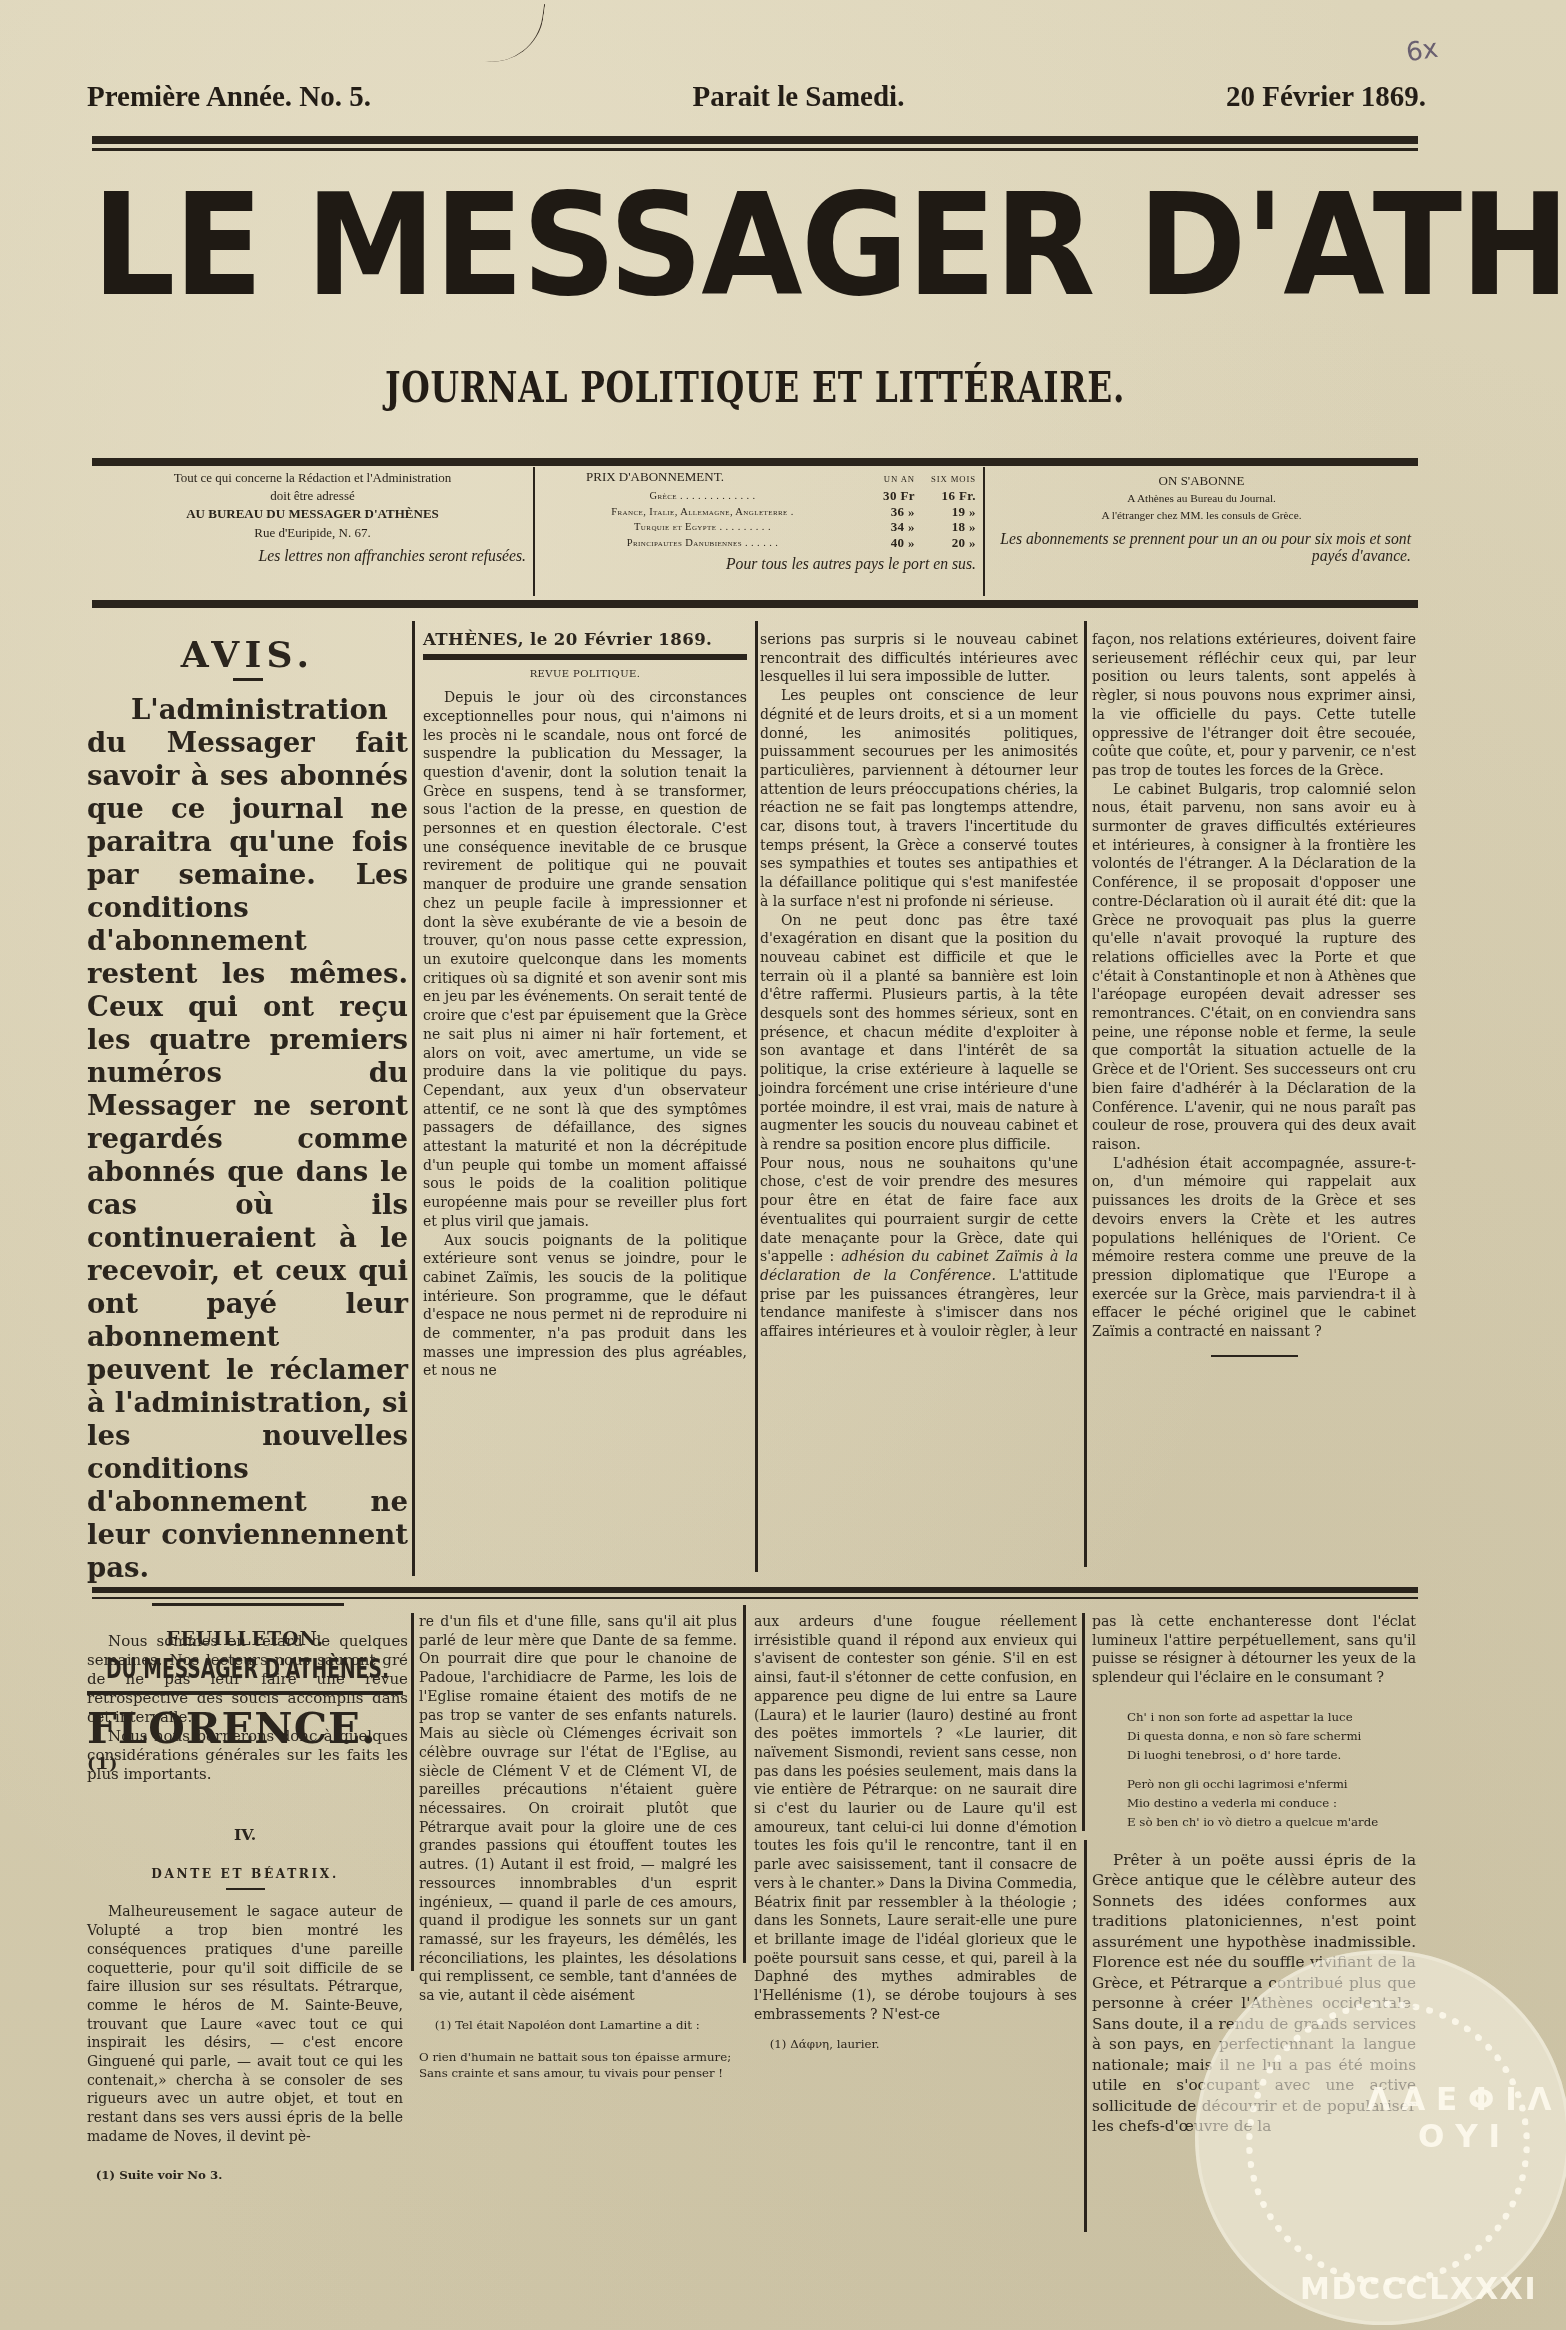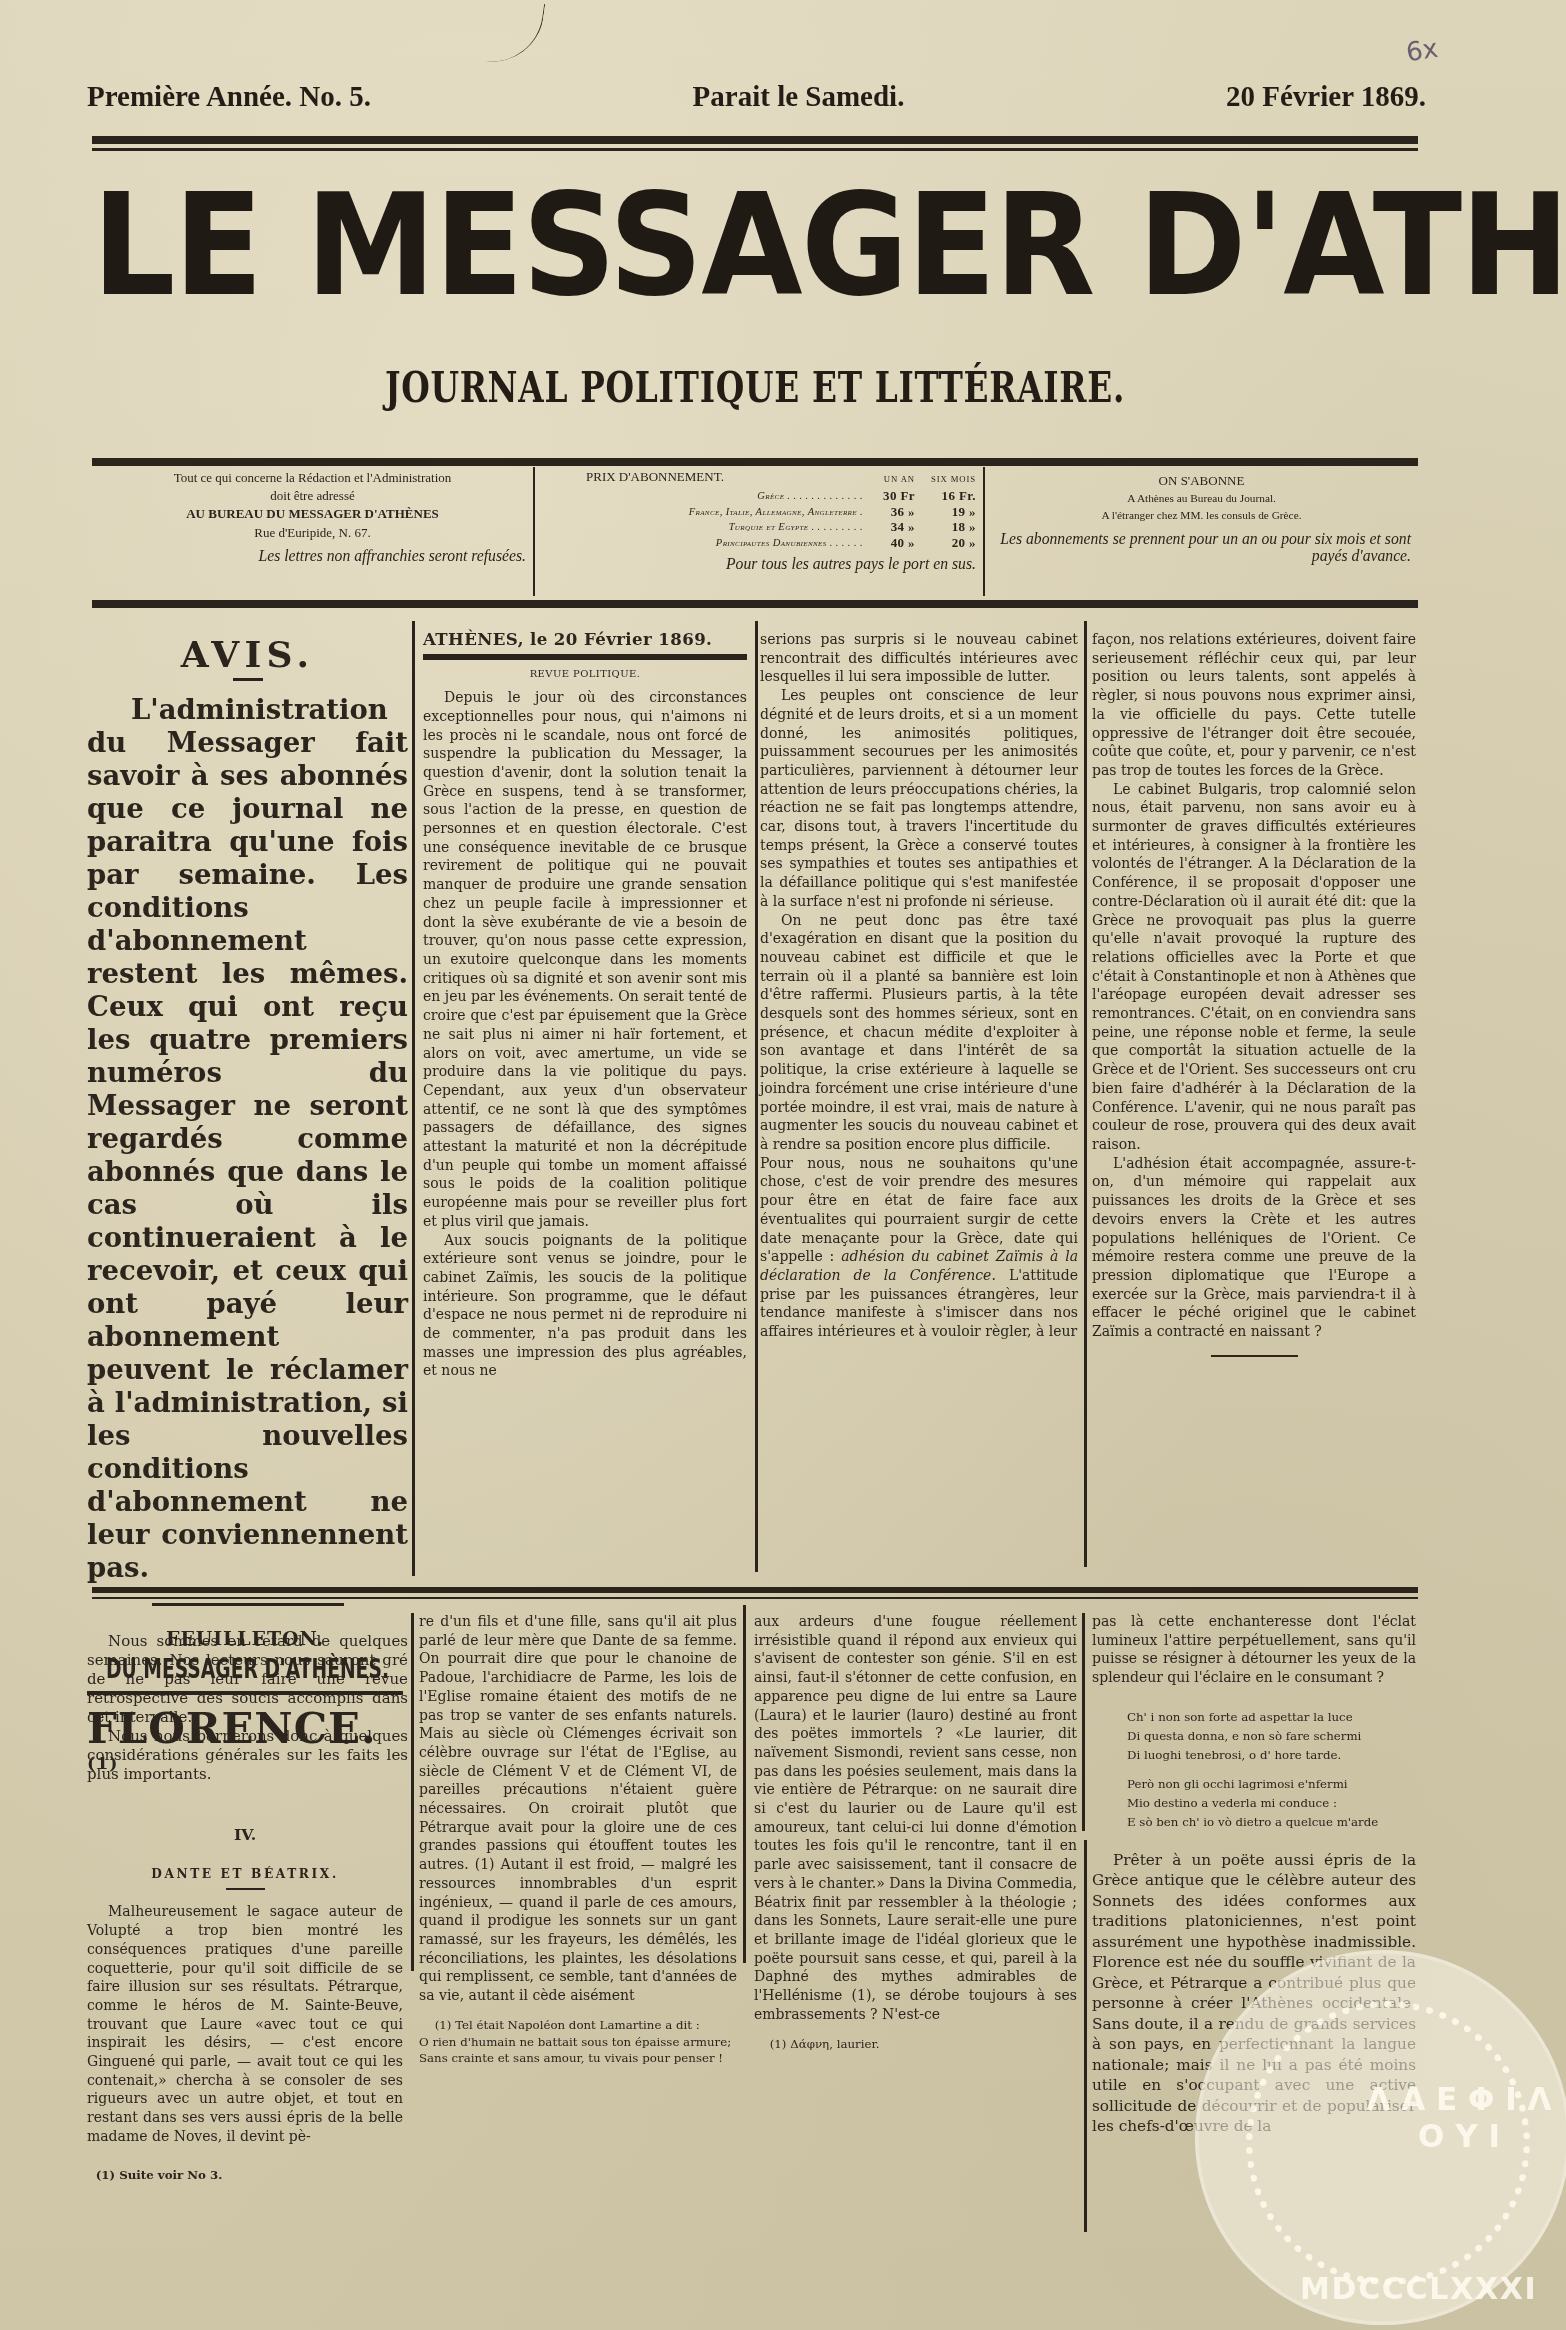--- a/index.html
+++ b/index.html
@@ -36,21 +36,21 @@
 
   .info-box { position:absolute; top:467px; left:92px; width:1326px; height:129px; display:flex; }
   .info-col { box-sizing:border-box; padding:1.7px 7px; text-align:center; font-family:"Liberation Serif",serif; color:#2a241c; }
   .info-col.c1 { width:443px; border-right:2.6px double #2a241c; font-size:13px; line-height:18.3px; }
   .info-col.c2 { width:450px; border-right:2.6px double #2a241c; font-size:12.2px; line-height:15.7px; }
   .info-col.c3 { width:433px; font-size:13px; line-height:17.4px; }
   .info-col .it { font-style:italic; font-size:15.7px; margin-top:5.2px;text-align:right; }
   .price-head { display:flex; justify-content:space-between; font-size:13px; }
   .price-head .h2 { font-size:8.7px; letter-spacing:0.9px; }
   .price-row { display:flex; font-variant:small-caps; font-size:10.5px; letter-spacing:0.4px; }
-  .price-row .cn { flex:1; text-align:right; overflow:hidden; white-space:nowrap;font-style:italic; }
+  .price-row .cn { flex:1; text-align:center; overflow:hidden; white-space:nowrap; }
   .price-row .v { width:52px; text-align:right; font-variant:normal; font-size:13px; font-weight:bold; }
 
   .col { position:absolute; box-sizing:border-box; font-family:"DejaVu Serif",serif; color:#2b251d; text-align:justify; }
   .vline { position:absolute; width:2.6px; background:#2a241c; }
 
   .avis-title { text-align:center; font-weight:bold; font-size:36px; letter-spacing:5.2px; margin:8.7px 0 3.5px; }
   .short-rule { width:30px; height:2.6px; background:#2a241c; margin:3.5px auto 12.2px; }
   .avis-body { font-weight:bold; font-size:27.5px; line-height:33px; text-indent:44px; }
   .mid-rule { width:192px; height:2.6px; background:#2a241c; margin:19px auto 26px; }
   .body-p { font-size:14px; line-height:18.7px; text-indent:21px; margin:0; }
@@ -203,21 +203,21 @@
   <div class="roman">IV.</div>
   <div class="chapter">DANTE ET BÉATRIX.</div>
   <div class="short-rule" style="width:39px;"></div>
   <p class="body-p">Malheureusement le sagace auteur de Volupté a trop bien montré les conséquences pratiques d'une pareille coquetterie, pour qu'il soit difficile de se faire illusion sur ses résultats. Pétrarque, comme le héros de M. Sainte-Beuve, trouvant que Laure «avec tout ce qui inspirait les désirs, — c'est encore Ginguené qui parle, — avait tout ce qui les contenait,» chercha à se consoler de ses rigueurs avec un autre objet, et tout en restant dans ses vers aussi épris de la belle madame de Noves, il devint pè-</p>
   <div class="footnote" style="margin-top:21px;padding-left:8.7px;font-weight:bold;">(1) Suite voir No 3.</div>
 </div>
 
 <div class="col" style="left:419px; top:1612px; width:318px;">
   <p class="body-p noind">re d'un fils et d'une fille, sans qu'il ait plus parlé de leur mère que Dante de sa femme. On pourrait dire que pour le chanoine de Padoue, l'archidiacre de Parme, les lois de l'Eglise romaine étaient des motifs de ne pas trop se vanter de ses enfants naturels. Mais au siècle où Clémenges écrivait son célèbre ouvrage sur l'état de l'Eglise, au siècle de Clément V et de Clément VI, de pareilles précautions n'étaient guère nécessaires. On croirait plutôt que Pétrarque avait pour la gloire une de ces grandes passions qui étouffent toutes les autres. (1) Autant il est froid, — malgré les ressources innombrables d'un esprit ingénieux, — quand il parle de ces amours, quand il prodigue les sonnets sur un gant ramassé, sur les frayeurs, les démêlés, les réconciliations, les plaintes, les désolations qui remplissent, ce semble, tant d'années de sa vie, autant il cède aisément</p>
   <div class="footnote" style="text-indent:15.7px;">(1) Tel était Napoléon dont Lamartine a dit :</div>
-  <div class="footnote" style="margin-top:0;">O rien d'humain ne battait sous ton épaisse armure;</div>
+  <div class="footnote" style="margin-top:15px;">O rien d'humain ne battait sous ton épaisse armure;</div>
   <div class="footnote" style="margin-top:0;">Sans crainte et sans amour, tu vivais pour penser !</div>
 </div>
 
 <div class="col" style="left:754px; top:1612px; width:323px;">
   <p class="body-p noind">aux ardeurs d'une fougue réellement irrésistible quand il répond aux envieux qui s'avisent de contester son génie. S'il en est ainsi, faut-il s'étonner de cette confusion, en apparence peu digne de lui entre sa Laure (Laura) et le laurier (lauro) destiné au front des poëtes immortels ? «Le laurier, dit naïvement Sismondi, revient sans cesse, non pas dans les poésies seulement, mais dans la vie entière de Pétrarque: on ne saurait dire si c'est du laurier ou de Laure qu'il est amoureux, tant celui-ci lui donne d'émotion toutes les fois qu'il le rencontre, tant il en parle avec saisissement, tant il consacre de vers à le chanter.» Dans la Divina Commedia, Béatrix finit par ressembler à la théologie ; dans les Sonnets, Laure serait-elle une pure et brillante image de l'idéal glorieux que le poëte poursuit sans cesse, et qui, pareil à la Daphné des mythes admirables de l'Hellénisme (1), se dérobe toujours à ses embrassements ? N'est-ce</p>
   <div class="footnote" style="padding-left:15.7px;">(1) Δάφνη, laurier.</div>
 </div>
 
 <div class="col" style="left:1092px; top:1612px; width:324px;">
   <p class="body-p noind">pas là cette enchanteresse dont l'éclat lumineux l'attire perpétuellement, sans qu'il puisse se résigner à détourner les yeux de la splendeur qui l'éclaire en le consumant ?</p>

